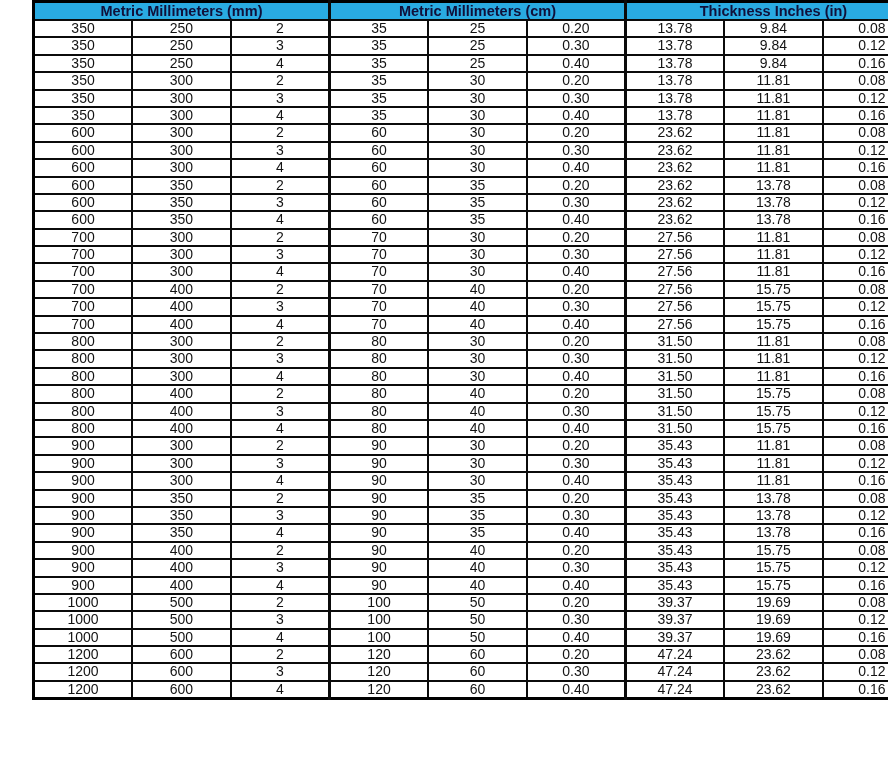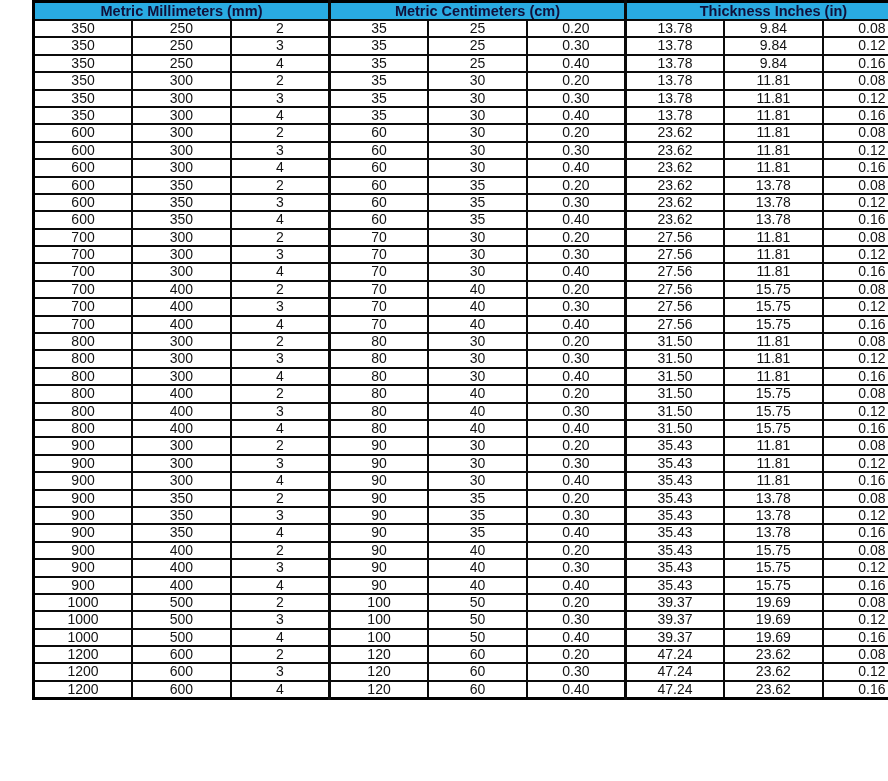--- a/index.html
+++ b/index.html
@@ -63,21 +63,21 @@
       <col style="width:98.6px">
         <col style="width:98.7px">
         <col style="width:98.7px">
       <col style="width:98.6px">
         <col style="width:98.7px">
         <col style="width:98.7px">
     </colgroup>
     <thead>
       <tr>
         <th class="group-label" colspan="3">Metric Millimeters (mm)</th>
-        <th class="group-label sec" colspan="3">Metric Centimeters (cm)</th>
+        <th class="group-label sec" colspan="3">Metric Millimeters (cm)</th>
         <th class="group-label sec" colspan="3">Thickness Inches (in)</th>
       </tr>
     </thead>
     <tbody>
         <tr>
           <td>350</td>
           <td>250</td>
           <td>2</td>
           <td class="sec">35</td>
           <td>25</td>

